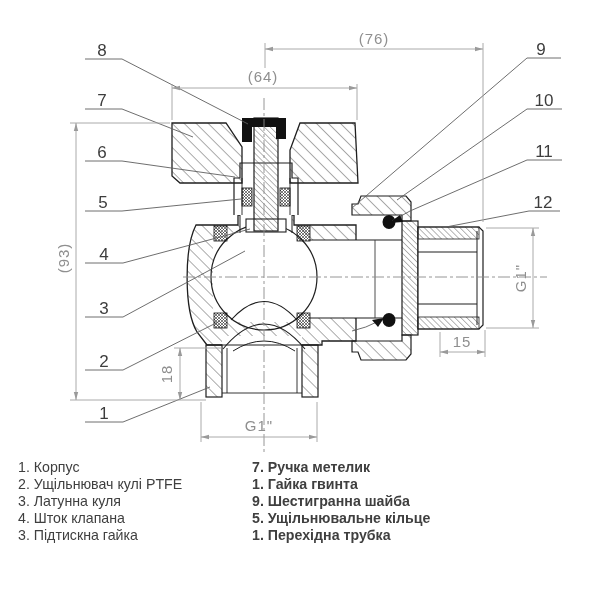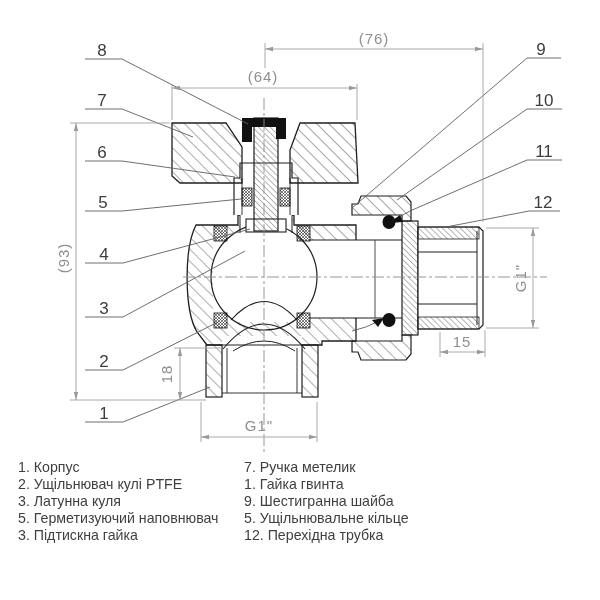--- a/index.html
+++ b/index.html
@@ -5,21 +5,21 @@
   html,body{margin:0;padding:0;background:#ffffff;}
   .stage{position:relative;width:600px;height:600px;background:#fff;overflow:hidden;
          font-family:"Liberation Sans",sans-serif;}
   .drawing{position:absolute;left:0;top:0;}
   svg text{font-family:"Liberation Sans",sans-serif;}
   .co{fill:#3d3d3d;font-size:17px;}
   .dim{fill:#8f8f8f;font-size:15px;letter-spacing:1px;}
   .legend{position:absolute;top:459px;left:0;width:600px;height:120px;padding-left:36px;}
   .legend-col{position:absolute;top:0;}
   .legend-col.left{left:18px;width:230px;}
-  .legend-col.right{left:244px;width:330px;}
+  .legend-col.right{left:252px;width:330px;font-weight:bold;}
   .legend-item{font-size:14.2px;line-height:16.9px;color:#3f3f3f;white-space:nowrap;}
 </style>
 </head>
 <body>
 
 <div class="stage">
 
 <svg class="drawing" width="600" height="455" viewBox="0 0 600 455">
   <defs>
     <pattern id="h8" width="8.5" height="8.5" patternUnits="userSpaceOnUse" patternTransform="rotate(-45)">
@@ -172,25 +172,25 @@
     <text class="dim" x="526" y="278" transform="rotate(-90 526 278)">G1"</text>
     <text class="dim" x="259" y="431">G1"</text>
   </g>
 </svg>
 
 <div class="legend">
   <div class="legend-col left">
     <div class="legend-item">1. Корпус</div>
     <div class="legend-item">2. Ущільнювач кулі PTFE</div>
     <div class="legend-item">3. Латунна куля</div>
-    <div class="legend-item">5. Герметизуючий наповнювач</div>
+    <div class="legend-item">4. Шток клапана</div>
     <div class="legend-item">3. Підтискна гайка</div>
   </div>
   <div class="legend-col right">
     <div class="legend-item">7. Ручка метелик</div>
     <div class="legend-item">1. Гайка гвинта</div>
     <div class="legend-item">9. Шестигранна шайба</div>
     <div class="legend-item">5. Ущільнювальне кільце</div>
-    <div class="legend-item">12. Перехідна трубка</div>
+    <div class="legend-item">1. Перехідна трубка</div>
   </div>
 </div>
 
 </div>
 
 </body></html>

